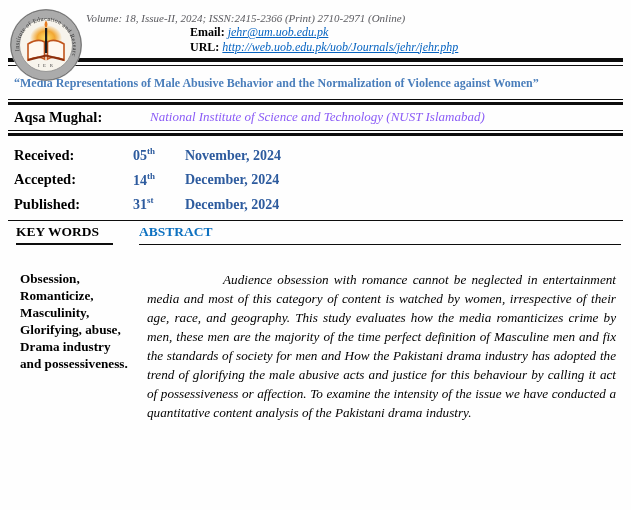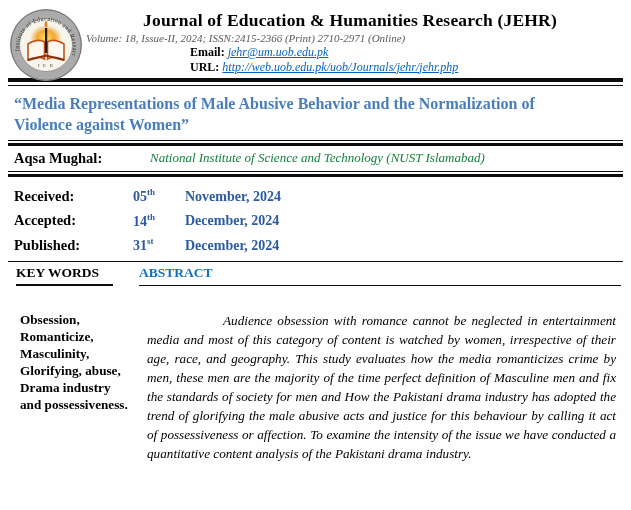--- a/index.html
+++ b/index.html
@@ -22,24 +22,24 @@
   .contact-row { font-size:12px; line-height:13.5px; margin-left:104px; margin-top:1px; }
   .contact-label { font-weight:bold; }
   .link { color:#0563c1; font-style:italic; text-decoration:underline; cursor:pointer; }
 
   
   .rule-thickthin { margin:4px 8px 0 8px; border-top:4.5px solid #0d0d0d; border-bottom:1.5px solid #0d0d0d; height:8px; }
   .rule-thinthick { margin:0 8px; border-top:1.5px solid #0d0d0d; border-bottom:3.5px solid #0d0d0d; height:6px; }
   .rule-thin { margin:2px 8px 0 8px; border-top:1.5px solid #0d0d0d; height:0; }
 
   
-  .article-title { margin:7px 40px 5px 14px; font-size:16px; font-weight:bold; color:#4a7ebb; line-height:21px; }
+  .article-title { margin:7px 40px 5px 14px; font-size:12px; font-weight:bold; color:#4a7ebb; line-height:21px; }
   .author-row { display:flex; align-items:flex-start; padding:4px 14px 4px 14px; }
   .author-name { width:136px; font-size:14.5px; font-weight:bold; flex:none; }
-  .affiliation { font-size:13px; font-style:italic; color:#15803d; }
+  .affiliation { font-size:13px; font-style:italic; color:#8b5cf6; }
 
   
   .dates { padding:5px 14px 3px 14px; }
   .date-row { display:flex; align-items:baseline; line-height:20px; }
   .date-label { width:119px; flex:none; font-size:14.5px; font-weight:bold; }
   .date-day { width:52px; flex:none; font-size:14px; font-weight:bold; color:#2d5b9e; }
   .date-day sup { font-size:9px; }
   .date-rest { font-size:14px; font-weight:bold; color:#2d5b9e; }
 
   
@@ -78,21 +78,20 @@
       <path d="M 20,53 L 38,48.5 L 56,53" fill="none" stroke="#8c2f0d" stroke-width="2"></path>
       <rect x="37" y="21" width="2.2" height="25" fill="#1c1c1c"></rect>
       <path d="M 38,13.5 q 3,4 0,7.5 q -3,-3.5 0,-7.5" fill="#e87b1e"></path>
       <text font-size="6" fill="#2f2f2f" letter-spacing="0.4">
         <textPath href="#arcTop" startOffset="4%">Institute of Education and Research</textPath>
       </text>
       <text x="38" y="59.5" font-size="4.8" fill="#4a4a4a" text-anchor="middle" letter-spacing="1.2">I E R</text>
     </svg>
 
     <div class="header-text">
-      <h1 class="journal-title">Journal of Education &amp; Humanities Research (JEHR)</h1>
       <div class="volume">Volume: 18, Issue-II, 2024; ISSN:2415-2366 (Print) 2710-2971 (Online)</div>
       <div class="contact-row">
         <span class="contact-label">Email:</span>
         <span class="link">jehr@um.uob.edu.pk</span>
       </div>
       <div class="contact-row">
         <span class="contact-label">URL:</span>
         <span class="link">http://web.uob.edu.pk/uob/Journals/jehr/jehr.php</span>
       </div>
     </div>

